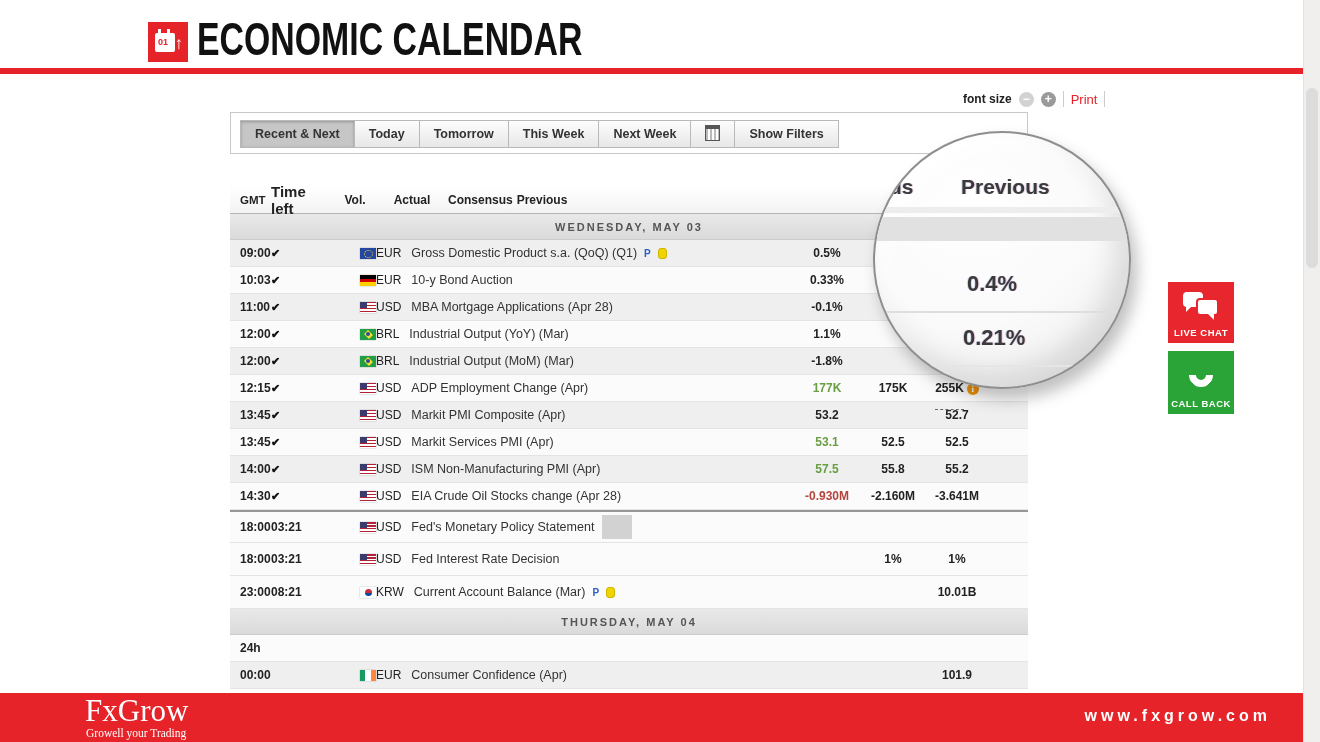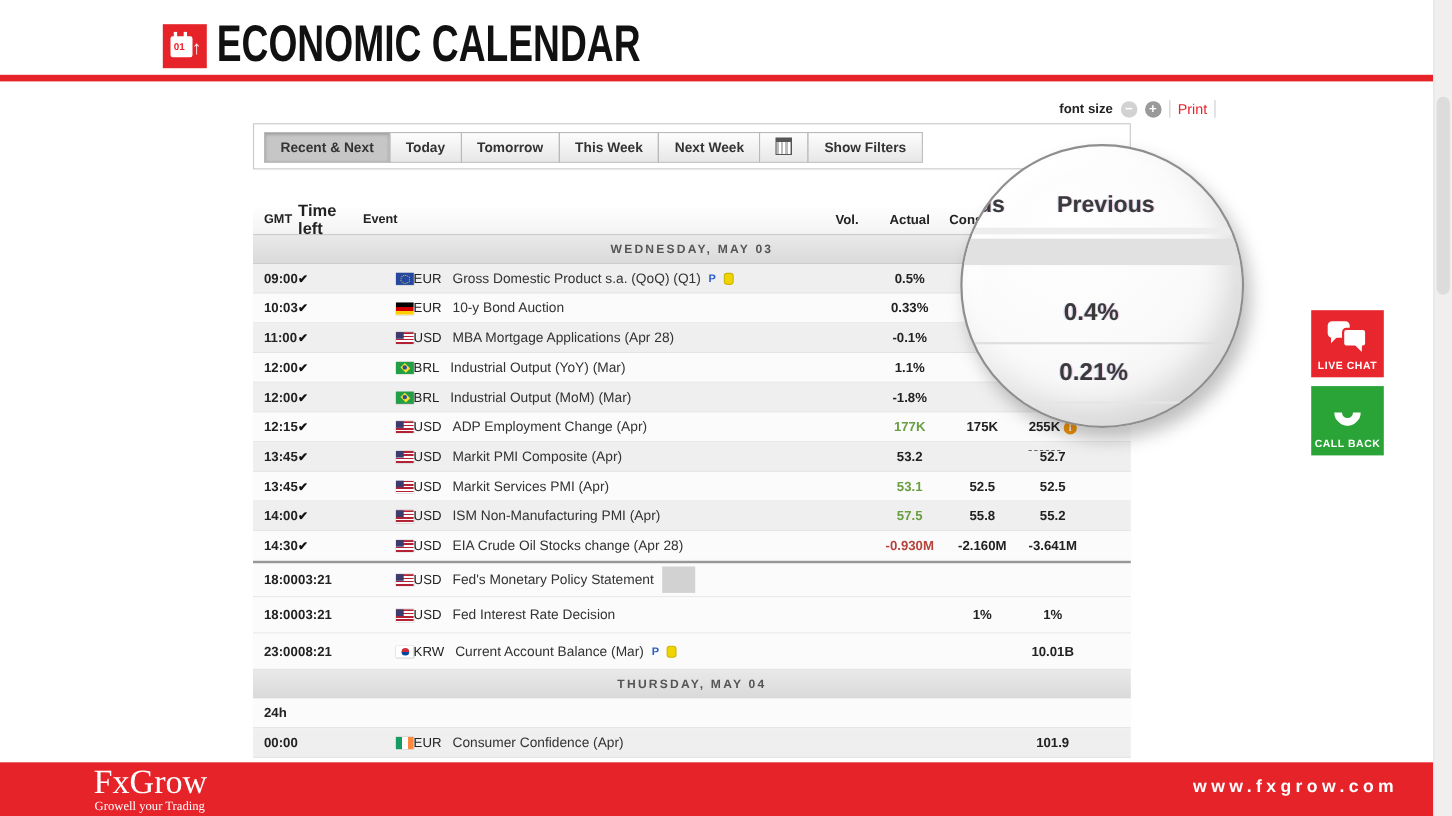--- a/index.html
+++ b/index.html
@@ -109,21 +109,21 @@
   .flag-br:before{content:"";position:absolute;left:4.5px;top:2px;width:7px;height:7px;background:#f8dd2b;transform:rotate(45deg) scaleY(0.8);}
   .flag-br:after{content:"";position:absolute;left:6px;top:3.5px;width:4px;height:4px;background:#2b49a3;border-radius:50%;}
   .flag-kr{background:#fff;}
   .flag-kr:after{content:"";position:absolute;left:4.5px;top:2px;width:7px;height:7px;border-radius:50%;
                  background:linear-gradient(#cd2e3a 0 50%,#0047a0 50%);}
   .flag-jp{background:#fff;}
   .flag-jp:after{content:"";position:absolute;left:5px;top:2.5px;width:6px;height:6px;border-radius:50%;background:#bc002d;}
   .flag-ie{background:linear-gradient(90deg,#169b62 0 34%,#fff 34% 67%,#ff883e 67%);}
 
   
-  .side-btn{position:absolute;left:1192px;width:66px;text-align:center;cursor:pointer;color:#fff;}
+  .side-btn{position:absolute;left:1168px;width:66px;text-align:center;cursor:pointer;color:#fff;}
   .live-chat{top:282px;height:61px;background:#e8262d;}
   .call-back{top:351px;height:63px;background:#2aa437;}
   .side-label{position:absolute;bottom:5px;width:100%;font-size:9.5px;font-weight:bold;letter-spacing:0.5px;}
   .bubbles{position:absolute;left:15px;top:10px;width:36px;height:28px;}
   .b1{position:absolute;left:0;top:0;width:20px;height:15px;background:#fff;border-radius:4px;}
   .b1:after{content:"";position:absolute;left:3px;bottom:-5px;border:4px solid transparent;border-top-color:#fff;border-left-color:#fff;}
   .b2{position:absolute;left:13px;top:6px;width:19px;height:14px;background:#fff;border-radius:4px;border:2px solid #e8262d;}
   .b2:after{content:"";position:absolute;right:3px;bottom:-6px;border:4px solid transparent;border-top-color:#fff;border-right-color:#fff;}
   .phone{position:absolute;left:21px;top:12px;width:24px;height:24px;border-radius:50%;
          border:7px solid transparent;border-bottom-color:#fff;border-left-color:#fff;transform:rotate(-45deg);box-sizing:border-box;}
@@ -172,21 +172,20 @@
         <div class="tab"><span class="tab-label">Next Week</span></div>
         <div class="tab"><span class="tab-cal"></span></div>
         <div class="tab"><span class="tab-label">Show Filters</span></div>
       </div>
   </div>
 
   <div class="cal-table" id="calTable">
     <div class="trow thead">
       <span class="c-gmt">GMT</span>
       <span class="c-tl">Time left</span>
-      <span class="c-event">Event</span>
       <span class="c-num c-vol-h" style="width:50px">Vol.</span>
       <span class="c-num c-actual">Actual</span>
       <span class="c-num c-cons">Consensus</span>
       <span class="c-num c-prev">Previous</span>
     </div>
     <div id="tableBody">
         <div class="trow daterow">
           <span style="flex:1">WEDNESDAY, MAY 03</span>
         </div>
         <div class="trow erow alt">

